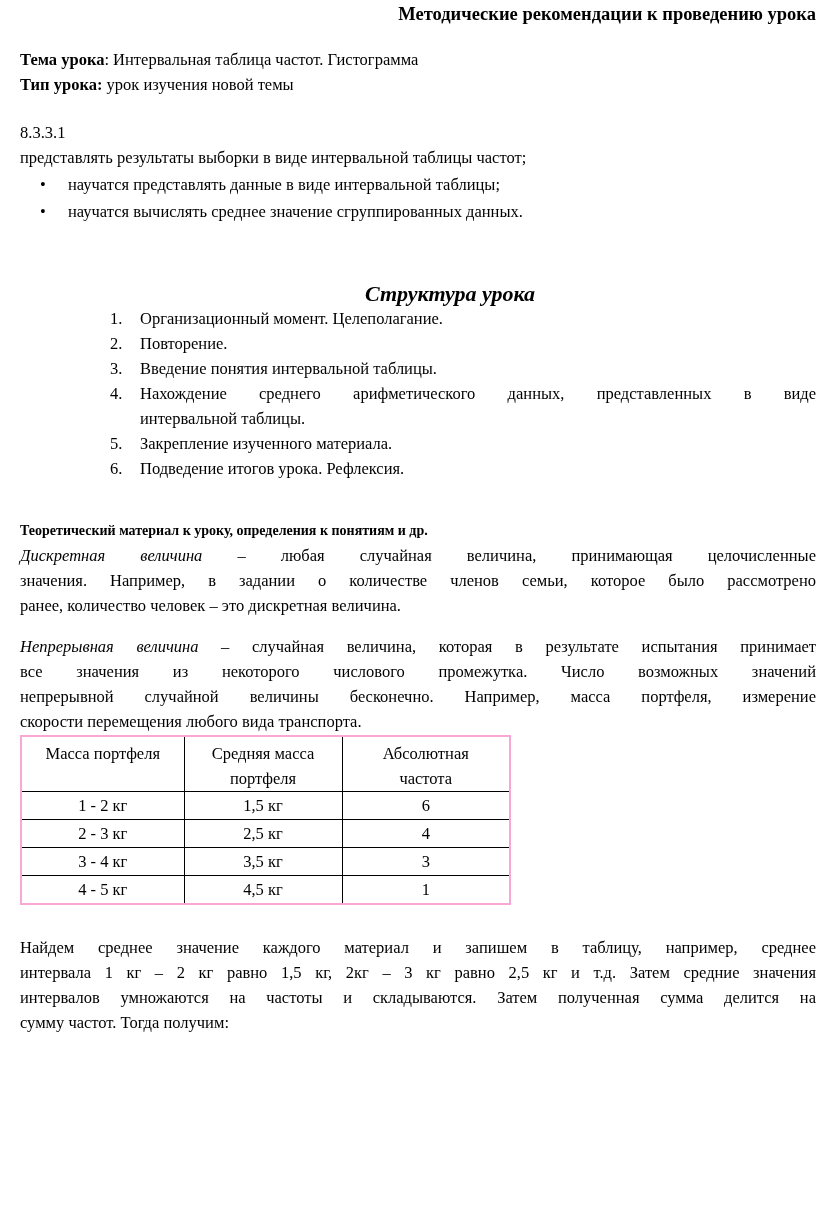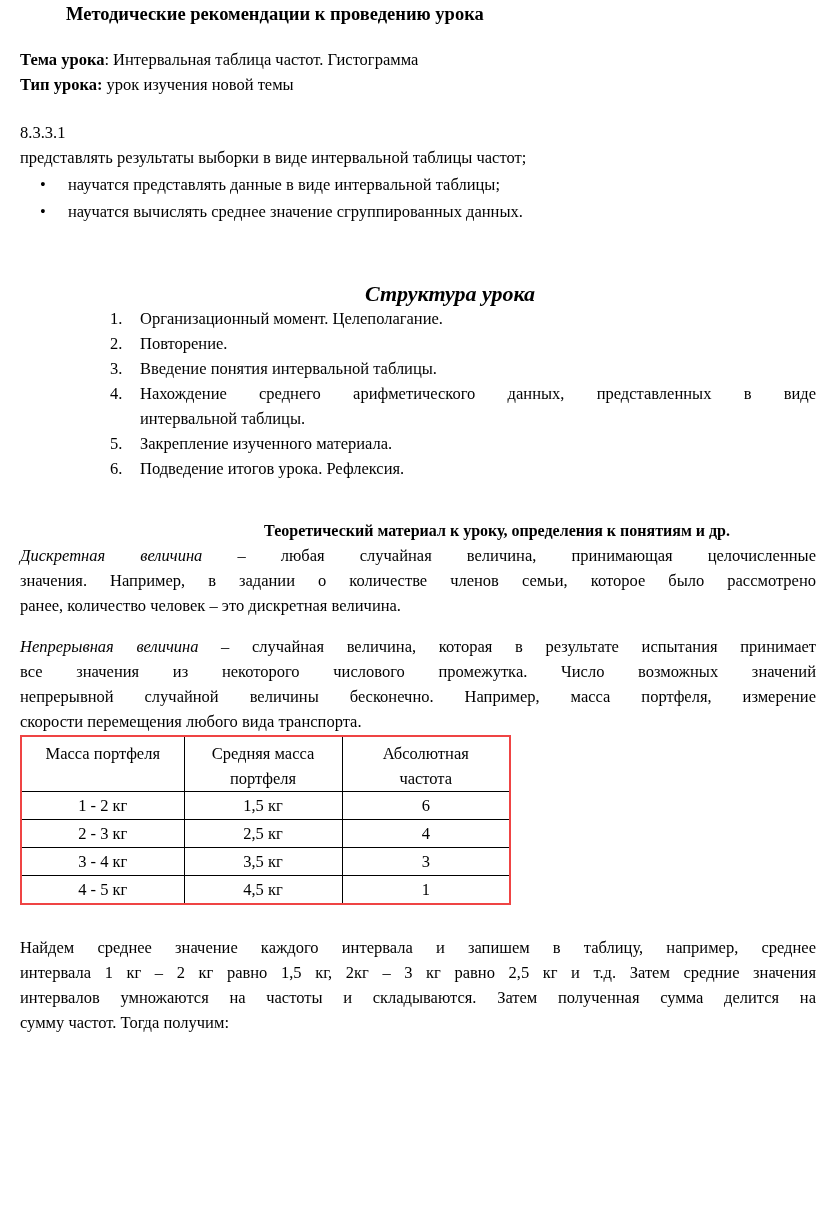--- a/index.html
+++ b/index.html
@@ -10,46 +10,46 @@
     font-size:16.5px; line-height:25px;
   }
   .doc { padding-left:20px; width:796px; box-sizing:content-box; }
 
   .b { font-weight:bold; }
   .i { font-style:italic; }
   .sp { white-space:pre; }
 
   .title {
     font-weight:bold; font-size:18.5px; line-height:25px;
-    text-align:left; margin:2px 0 0 46px;
+    text-align:right; margin:2px 0 0 46px;
   }
   .info-block { margin-top:20px; }
   .lg-block { margin-top:23px; }
   .goals-heading { margin-top:22px; }
 
   .bullet-item { display:flex; margin-top:2px; }
   .bullet-glyph { margin-left:20px; flex:0 0 28px; }
 
   .structure-heading {
     font-weight:bold; font-style:italic; font-size:22px; line-height:25px;
     text-align:center; margin:57px 0 0 64px;
   }
   .num-item { display:flex; }
   .num { margin-left:90px; flex:0 0 30px; }
   .num-body { flex:1; }
 
   .theory-heading {
-    font-weight:bold; font-size:16px; line-height:25px;
-    text-align:right; margin:37px 86px 0 0;
+    font-weight:bold; font-size:14px; line-height:25px;
+    text-align:left; margin:37px 86px 0 0;
   }
   .p2 { margin-top:16px; }
 
   .jl { text-align:justify; text-align-last:justify; }
 
-  .freq-table { border-collapse:collapse; margin-top:1px; border:2px solid #ef4444; }
+  .freq-table { border-collapse:collapse; margin-top:1px; border:2px solid #f9a8d4; }
   .freq-table td { border:1.5px solid #000; text-align:center; padding:0; }
   .hrow td { height:50px; vertical-align:top; padding-top:4px; }
   .drow td { height:27px; vertical-align:middle; }
 
   .conclusion { margin-top:30px; }
 </style>
 </head>
 <body>
 
 <div class="doc">
@@ -169,19 +169,19 @@
       </tr>
       <tr class="drow">
         <td>4 - 5 кг</td>
         <td>4,5 кг</td>
         <td>1</td>
       </tr>
     </tbody>
   </table>
 
   <div class="conclusion">
-    <div class="jl">Найдем среднее значение каждого интервала и запишем в таблицу, например, среднее</div>
+    <div class="jl">Найдем среднее значение каждого материал и запишем в таблицу, например, среднее</div>
     <div class="jl">интервала 1 кг – 2 кг равно 1,5 кг, 2кг – 3 кг равно 2,5 кг и т.д. Затем средние значения</div>
     <div class="jl">интервалов умножаются на частоты и складываются. Затем полученная сумма делится на</div>
     <div>сумму частот. Тогда получим:</div>
   </div>
 
 </div>
 
 </body></html>

